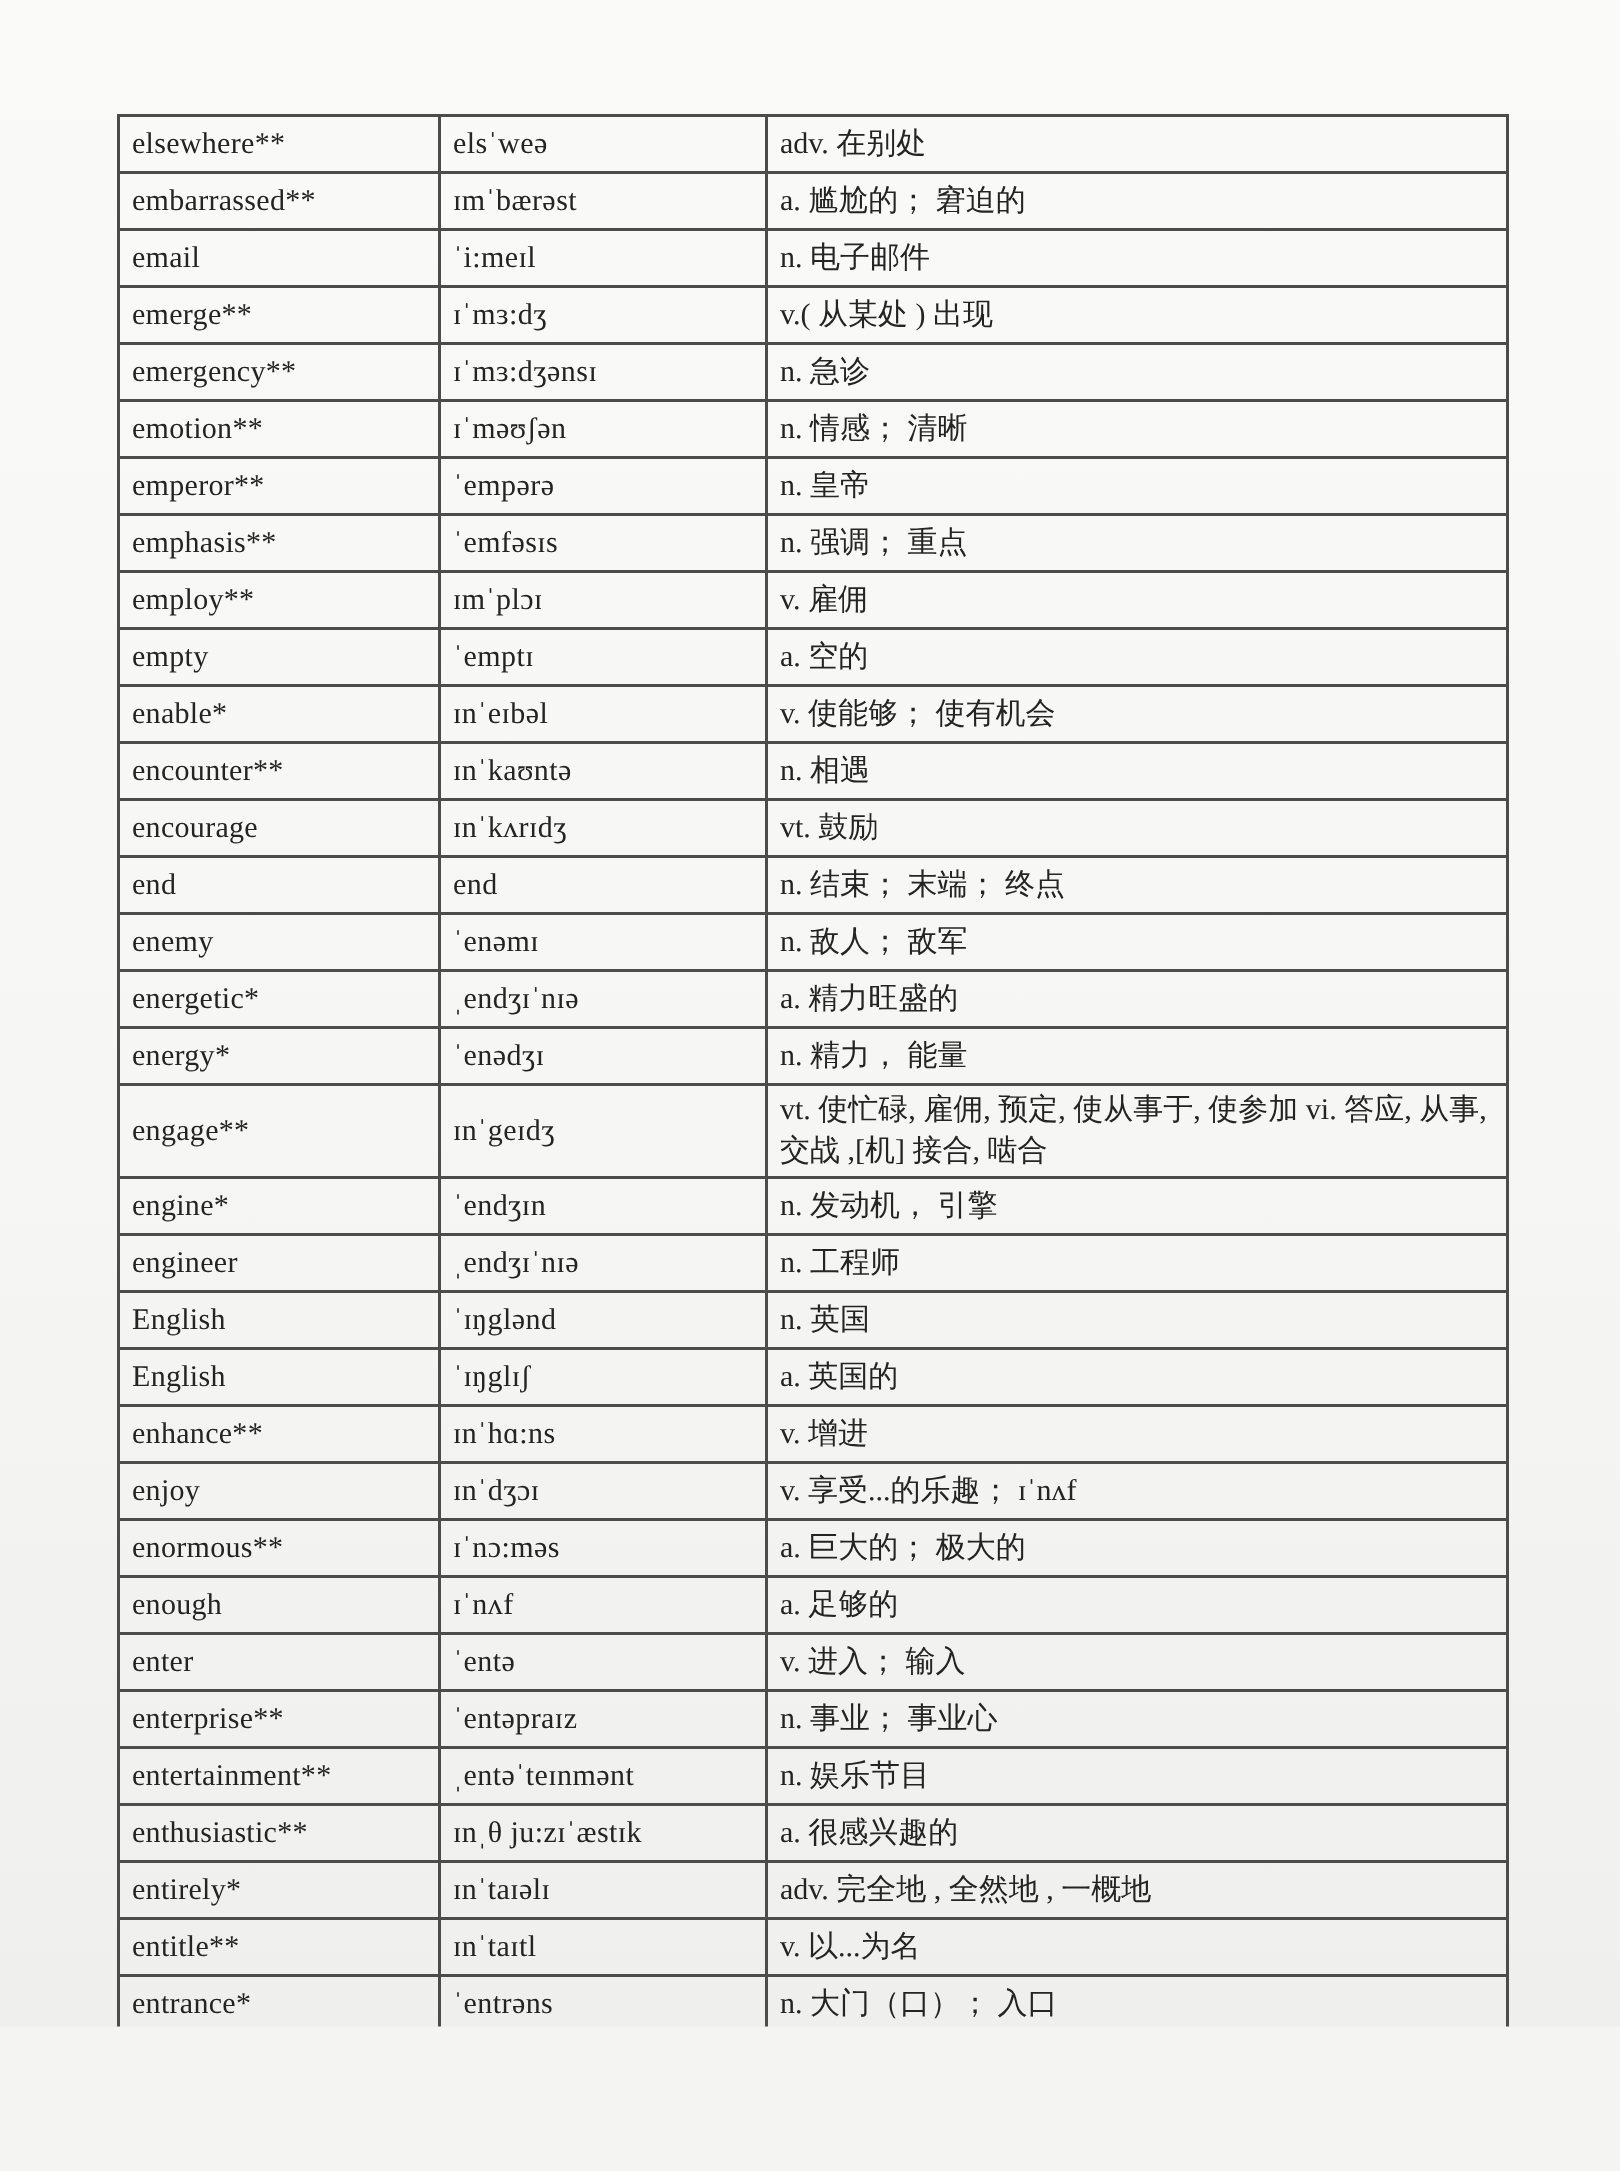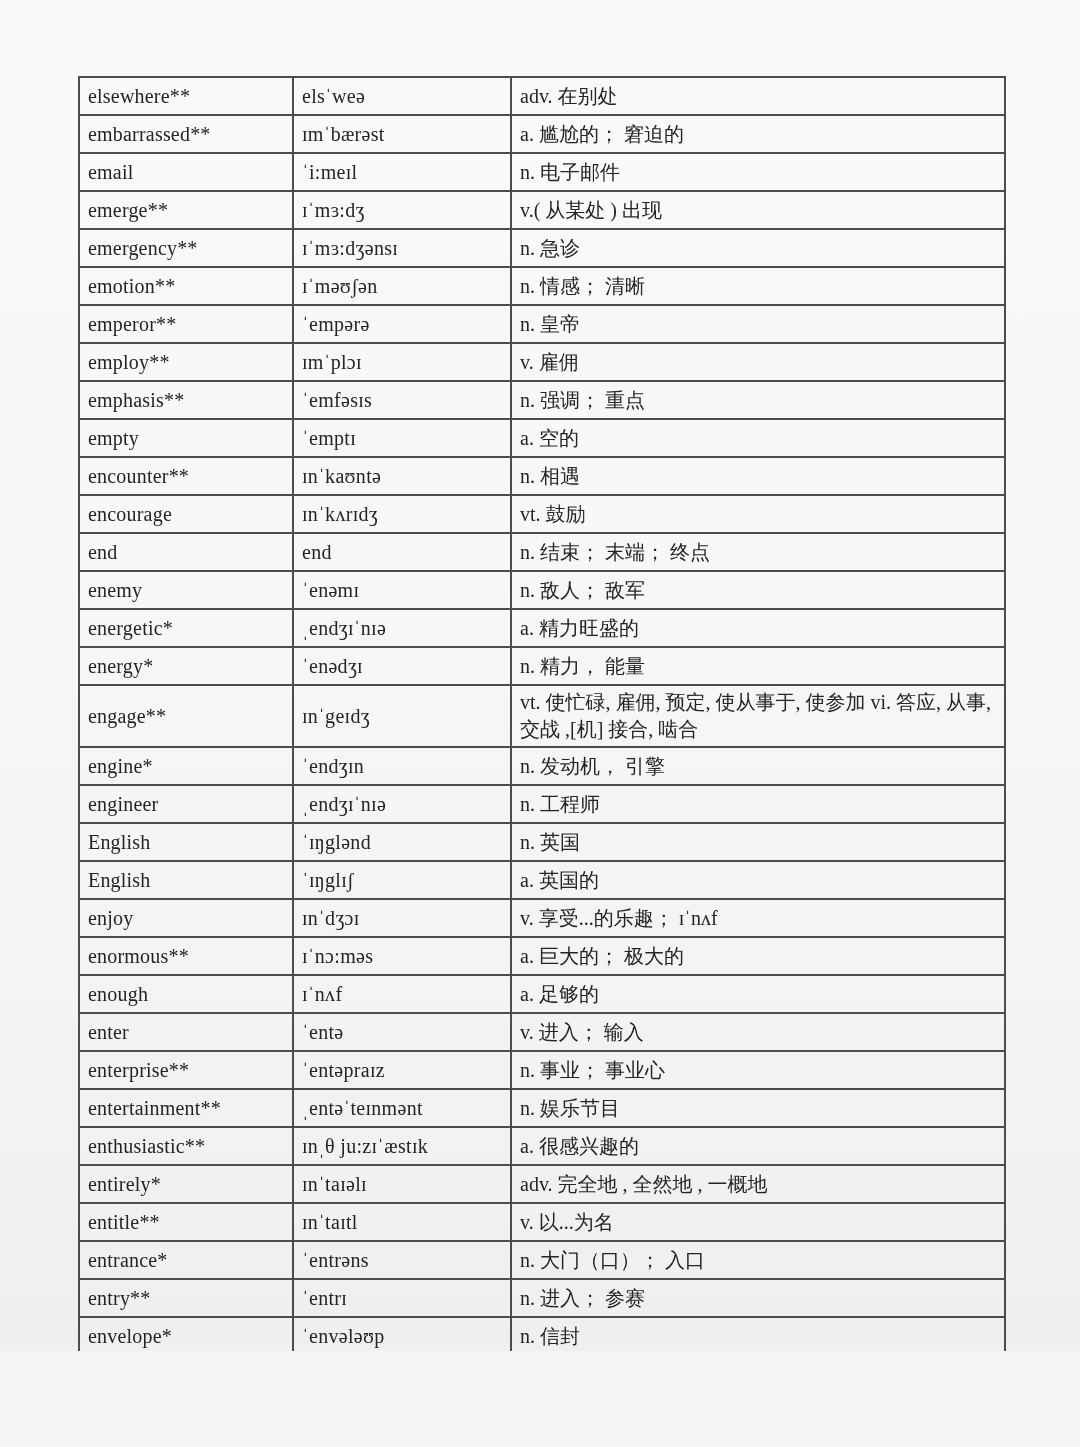--- a/index.html
+++ b/index.html
@@ -93,37 +93,42 @@
     <td class="mean">n. 情感； 清晰</td>
   </tr>
 
   <tr>
     <td class="word">emperor**</td>
     <td class="phon">ˈempərə</td>
     <td class="mean">n. 皇帝</td>
   </tr>
 
   <tr>
+    <td class="word">emphasis**</td>
+    <td class="phon">ˈemfəsɪs</td>
+    <td class="mean">n. 强调； 重点</td>
+  </tr>
+
+  <tr>
     <td class="word">employ**</td>
     <td class="phon">ɪmˈplɔɪ</td>
     <td class="mean">v. 雇佣</td>
   </tr>
 
   <tr>
-    <td class="word">emphasis**</td>
-    <td class="phon">ˈemfəsɪs</td>
-    <td class="mean">n. 强调； 重点</td>
-  </tr>
-
-  <tr>
     <td class="word">empty</td>
     <td class="phon">ˈemptɪ</td>
     <td class="mean">a. 空的</td>
   </tr>
 
+  <tr>
+    <td class="word">enable*</td>
+    <td class="phon">ɪnˈeɪbəl</td>
+    <td class="mean">v. 使能够； 使有机会</td>
+  </tr>
 
   <tr>
     <td class="word">encounter**</td>
     <td class="phon">ɪnˈkaʊntə</td>
     <td class="mean">n. 相遇</td>
   </tr>
 
   <tr>
     <td class="word">encourage</td>
     <td class="phon">ɪnˈkʌrɪdʒ</td>
@@ -177,20 +182,25 @@
     <td class="phon">ˈɪŋglənd</td>
     <td class="mean">n. 英国</td>
   </tr>
 
   <tr>
     <td class="word">English</td>
     <td class="phon">ˈɪŋglɪʃ</td>
     <td class="mean">a. 英国的</td>
   </tr>
 
+  <tr>
+    <td class="word">enhance**</td>
+    <td class="phon">ɪnˈhɑ:ns</td>
+    <td class="mean">v. 增进</td>
+  </tr>
 
   <tr>
     <td class="word">enjoy</td>
     <td class="phon">ɪnˈdʒɔɪ</td>
     <td class="mean">v. 享受...的乐趣； ɪˈnʌf</td>
   </tr>
 
   <tr>
     <td class="word">enormous**</td>
     <td class="phon">ɪˈnɔ:məs</td>

